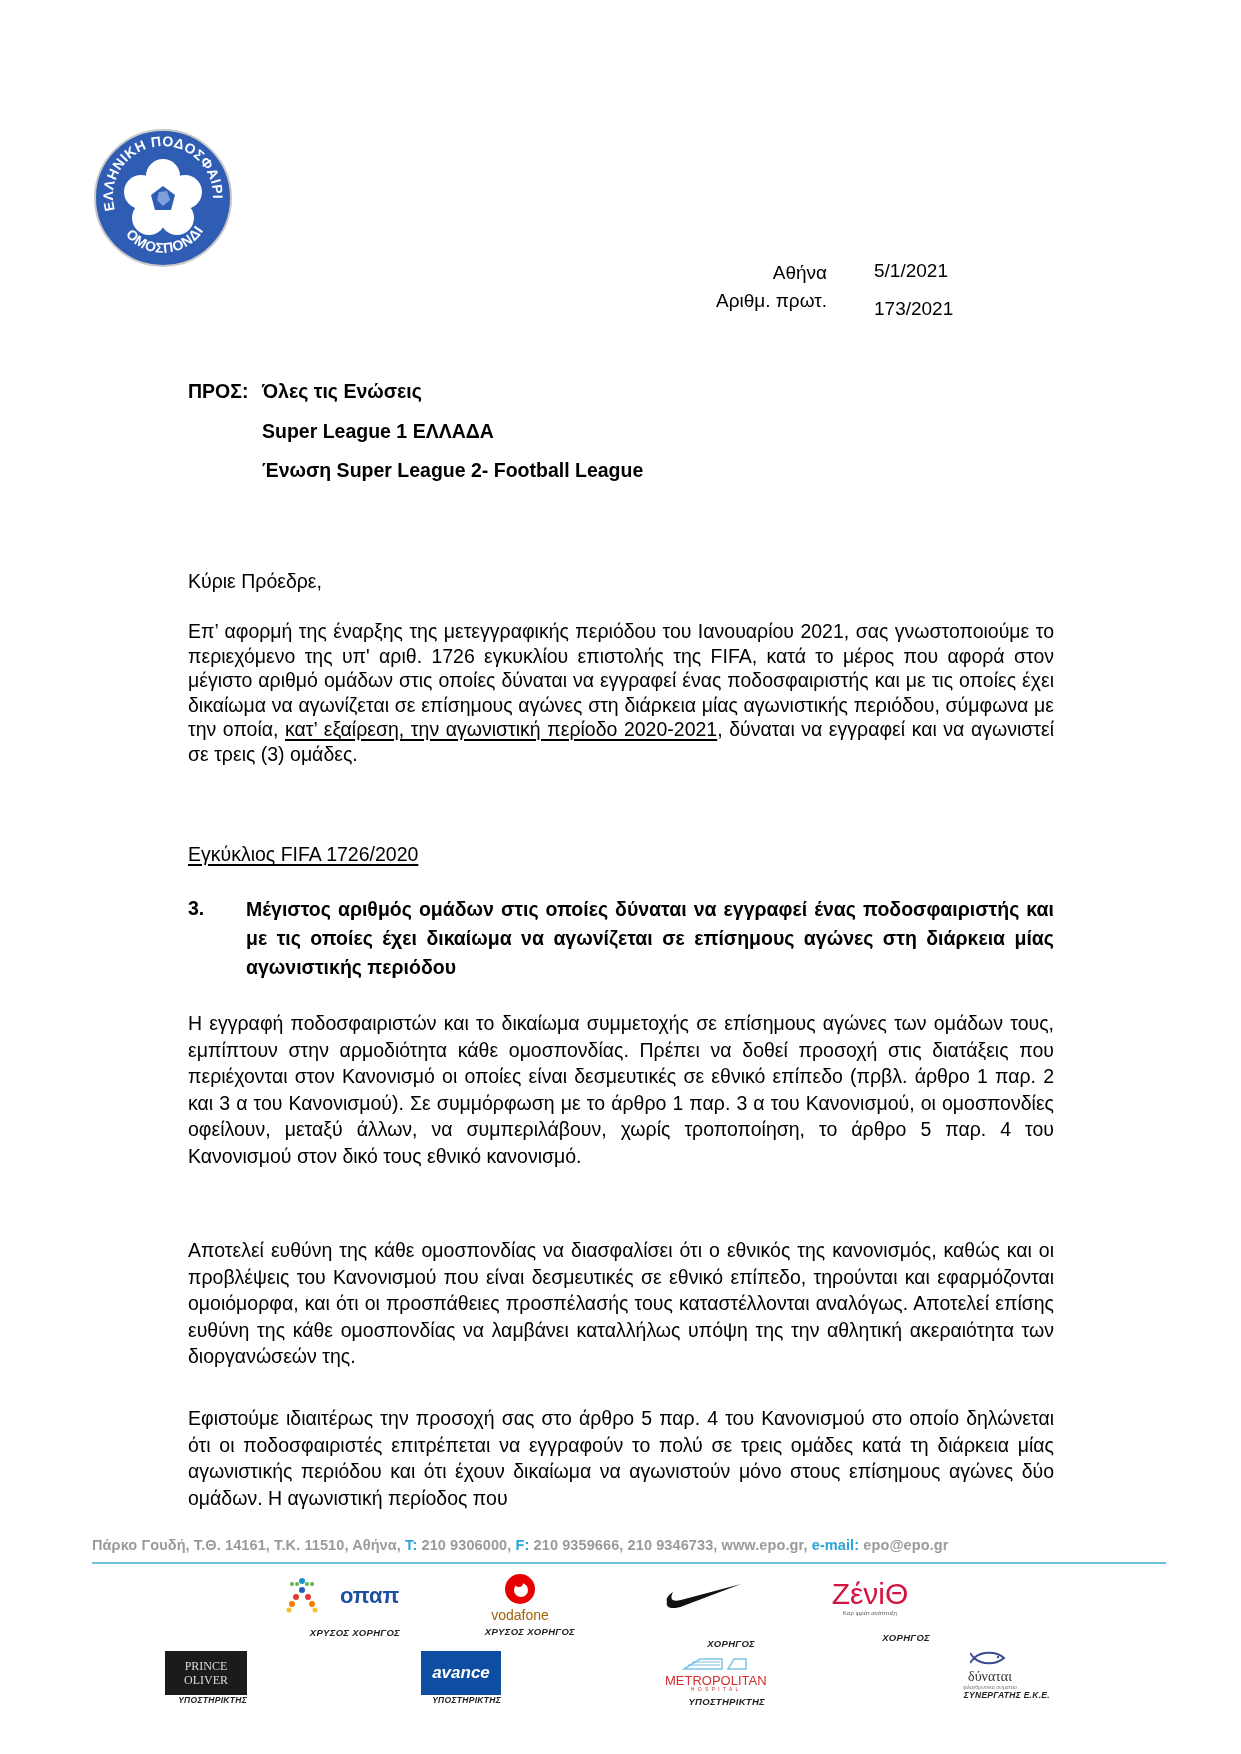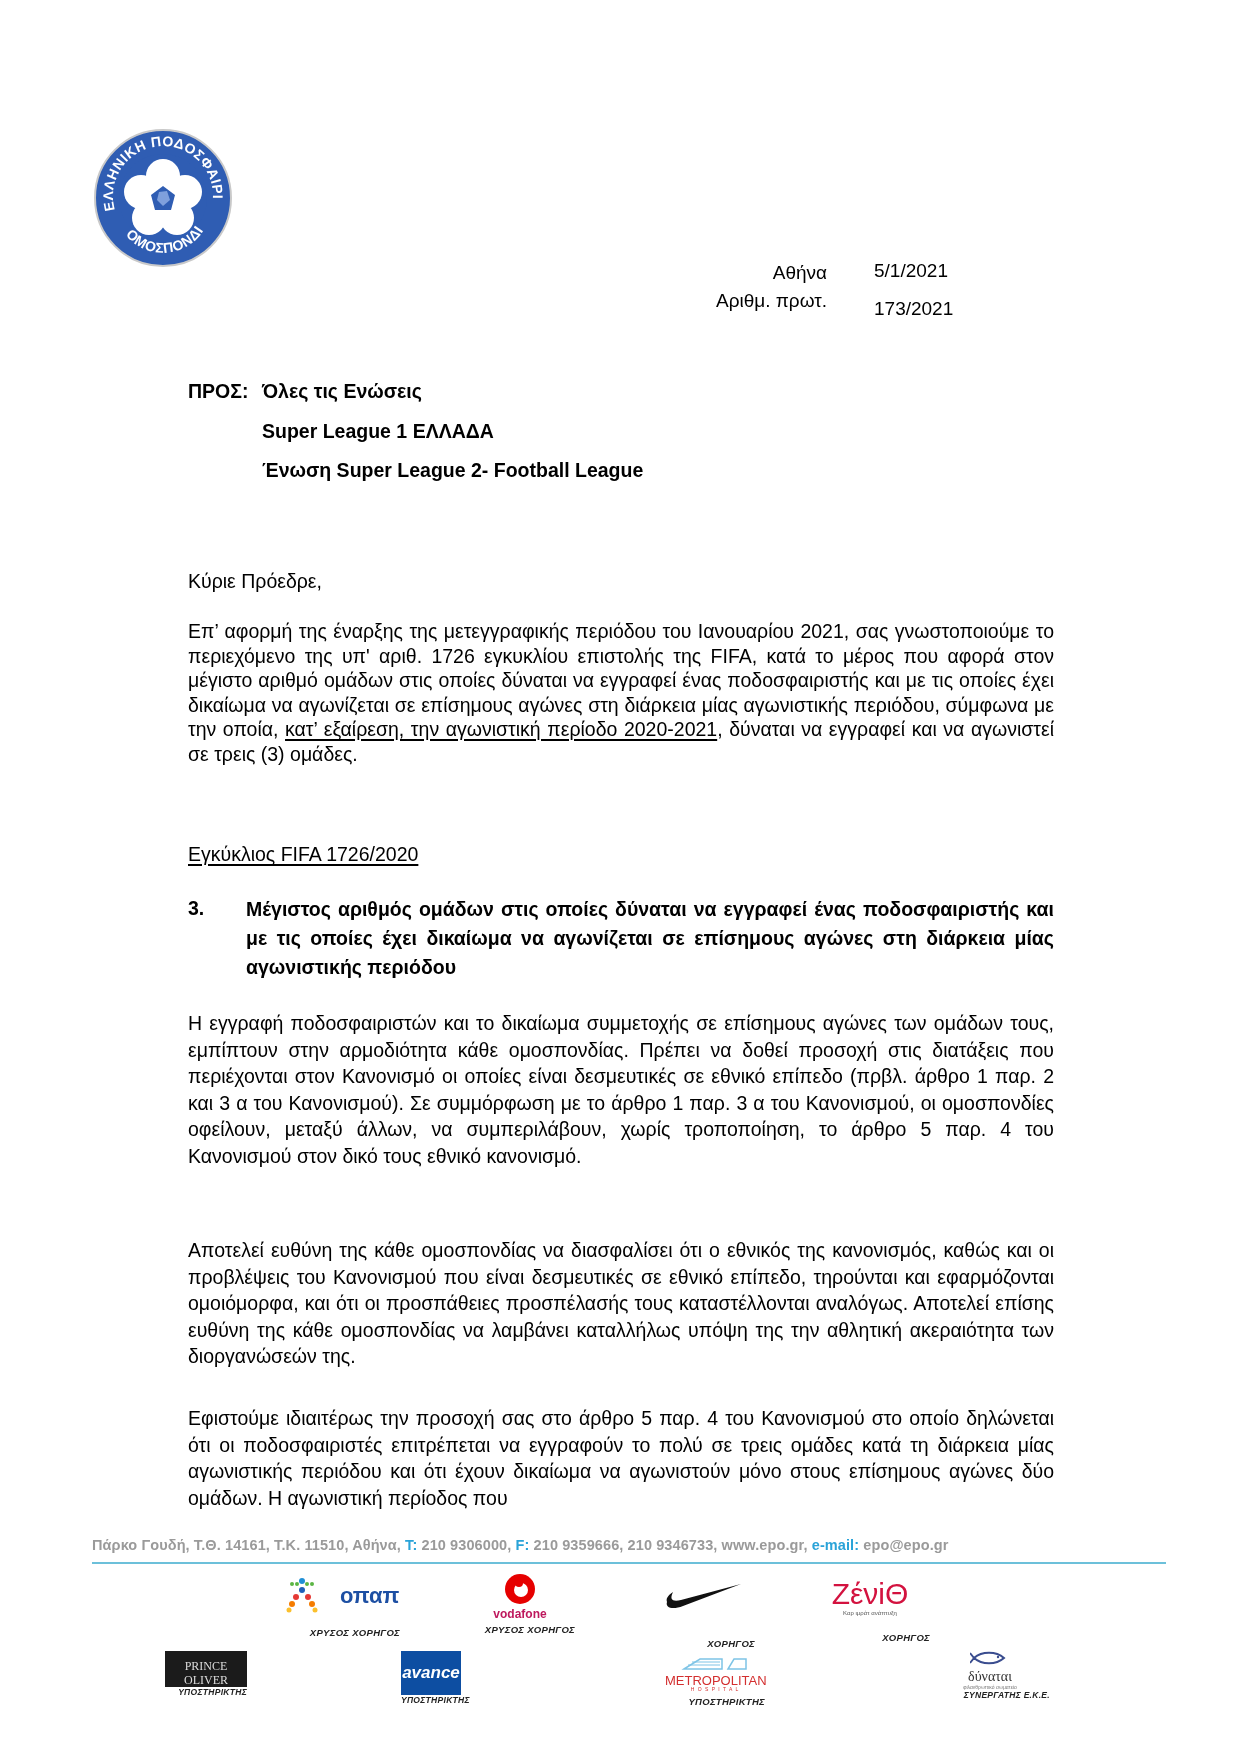--- a/index.html
+++ b/index.html
@@ -112,46 +112,46 @@
   <div class="abs" style="left:60px; top:8px; font-size:22px; font-weight:bold; color:#1d4fa3;">οπαπ</div>
   <div class="sponsor-role" style="margin-top:8px;">ΧΡΥΣΟΣ ΧΟΡΗΓΟΣ</div>
 </div>
 
 <div class="abs sponsor" style="left:465px; top:1573px; width:110px;">
   <svg width="32" height="32" viewBox="0 0 32 32">
     <circle cx="16" cy="16" r="15" fill="#e60000"></circle>
     <circle cx="17" cy="17" r="7" fill="#ffffff"></circle>
     <circle cx="15" cy="10" r="4" fill="#e60000"></circle>
   </svg>
-  <div style="font-size:12px; font-weight:bold; color:#be185d; margin-top:-2px;">vodafone</div>
+  <div style="font-size:14px; font-weight:normal; color:#a16207; margin-top:-2px;">vodafone</div>
   <div class="sponsor-role" style="margin-top:3px;">ΧΡΥΣΟΣ ΧΟΡΗΓΟΣ</div>
 </div>
 
 <div class="abs sponsor" style="left:655px; top:1580px; width:100px;">
   <svg width="80" height="30" viewBox="0 0 80 30">
     <path d="M2 22 C 0 28, 8 30, 18 26 L 76 4 L 16 20 C 8 22, 4 20, 8 12 C 2 16, 1 19, 2 22 Z" fill="#111"></path>
   </svg>
   <div class="sponsor-role" style="margin-top:24px;">ΧΟΡΗΓΟΣ</div>
 </div>
 
 <div class="abs sponsor" style="left:810px; top:1578px; width:120px;">
   <div style="font-size:30px; font-weight:normal; color:#d3123f; line-height:32px;">ZένiΘ</div>
   <div style="font-size:6px; color:#555;">Καρ ιμράτ ανάπτυξη</div>
   <div class="sponsor-role" style="margin-top:16px;">ΧΟΡΗΓΟΣ</div>
 </div>
 
 <div class="abs sponsor" style="left:165px; top:1651px; width:82px;">
-  <div style="background:#1b1b1b; height:36px; color:#ddd; font-family:'Liberation Serif', serif; font-size:12px; line-height:14px; padding-top:8px; box-sizing:border-box;">
+  <div style="background:#1b1b1b; height:44px; color:#ddd; font-family:'Liberation Serif', serif; font-size:12px; line-height:14px; padding-top:8px; box-sizing:border-box;">
     <div>PRINCE</div>
     <div>OLIVER</div>
   </div>
   <div class="sponsor-role" style="font-size:8.5px;">ΥΠΟΣΤΗΡΙΚΤΗΣ</div>
 </div>
 
-<div class="abs sponsor" style="left:401px; top:1651px; width:60px;">
+<div class="abs sponsor" style="left:421px; top:1651px; width:80px;">
   <div style="background:#0d4ea2; height:44px; color:#fff; font-size:17px; font-weight:bold; font-style:italic; line-height:44px;">
     <span>avance</span>
   </div>
   <div class="sponsor-role" style="font-size:8.5px;">ΥΠΟΣΤΗΡΙΚΤΗΣ</div>
 </div>
 
 <div class="abs sponsor" style="left:665px; top:1655px; width:100px;">
   <svg width="70" height="16" viewBox="0 0 70 16">
     <path d="M4 14 L20 4 L42 4 L42 14 Z" fill="none" stroke="#7ec4e6" stroke-width="1.5"></path>
     <path d="M8 10 H40 M12 7 H40" stroke="#7ec4e6" stroke-width="1"></path>

